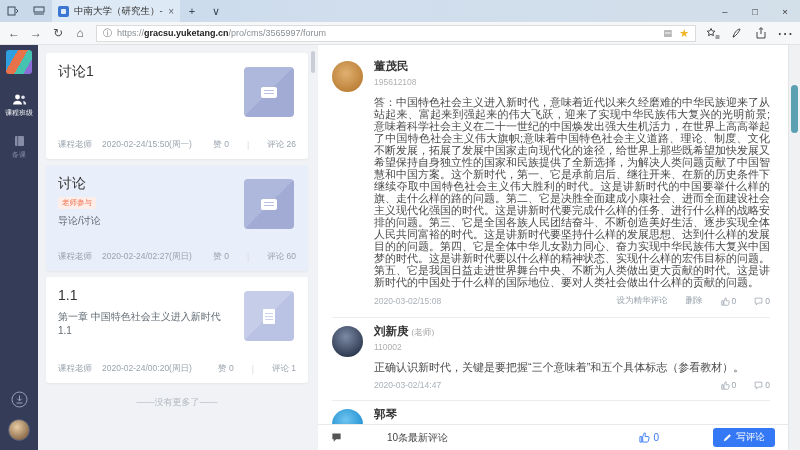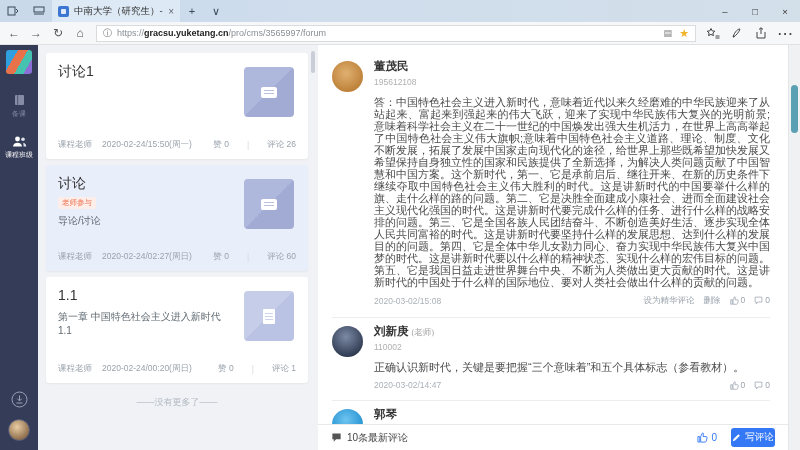--- a/index.html
+++ b/index.html
@@ -68,29 +68,29 @@
   .list-scroll{position:absolute;right:3px;top:6px;width:4px;height:22px;border-radius:2px;background:#c9ced6;}
 
   .thread-pane{flex:1;background:#fff;position:relative;overflow:hidden;padding:8px 18px 0 14px;min-width:0;}
   .comment{position:relative;padding-left:42px;padding-top:6px;}
   .cmt-avatar{position:absolute;left:0;top:8px;width:31px;height:31px;border-radius:50%;}
   .cmt-name{font-size:11.5px;font-weight:bold;color:#333;}
   .cmt-role{font-size:8.5px;color:#a5a5a5;font-weight:normal;margin-left:3px;font-family:Liberation Serif, serif;}
   .cmt-id{font-size:8.5px;color:#b0b0b0;margin-top:3px;}
   .cmt-body{font-size:11px;color:#4a4a4a;line-height:12px;margin-top:9px;text-align:justify;}
   .cmt-foot{display:flex;align-items:center;margin-top:7px;padding-bottom:10px;font-size:8.5px;color:#aab1b8;}
-  .cmt-actions{margin-left:auto;display:flex;align-items:flex-start;gap:9px;}
+  .cmt-actions{margin-left:auto;display:flex;align-items:center;gap:18px;}
   .cmt-actions .lnk{color:#9aa3ad;}
   .mini{display:inline-flex;align-items:center;gap:2px;color:#9aa3ad;}
   .divider{border-top:1px solid #ededed;margin:0 0 0 0;}
 
-  .bottom-bar{position:absolute;left:0;right:0;bottom:0;height:26px;background:#fff;border-top:1px solid #e9e9e9;display:flex;align-items:center;padding:12px 13px;z-index:5;}
+  .bottom-bar{position:absolute;left:0;right:0;bottom:0;height:26px;background:#fff;border-top:1px solid #e9e9e9;display:flex;align-items:center;padding:12px 13px;z-index:5;gap:40px;}
   .bb-label{font-size:10px;color:#444;margin-left:5px;}
   .bb-like{margin-left:auto;display:flex;align-items:center;gap:3px;color:#3478f6;font-size:10px;margin-right:14px;}
-  .write-btn{width:44px;height:19px;background:#3478f6;color:#fff;font-size:9.5px;border-radius:3px;display:flex;align-items:center;justify-content:center;gap:4px;}
+  .write-btn{width:62px;height:19px;background:#3478f6;color:#fff;font-size:9.5px;border-radius:3px;display:flex;align-items:center;justify-content:center;gap:4px;}
 
   .page-scroll{width:12px;background:#f0f1f3;border-left:1px solid #e4e5e7;position:relative;flex:none;}
   .page-thumb{position:absolute;left:2px;right:2px;top:40px;height:48px;border-radius:4px;background:#5aa0b2;}
   svg{display:block;}
 </style>
 </head>
 <body>
 
 <div class="screen">
 
@@ -152,35 +152,35 @@
           <path d="M6 7V1M4 2.5L6 .7l2 1.8" fill="none" stroke="#444"></path>
         </svg>
     </span>
     <span class="tool-ic">⋯</span>
   </div>
 
   <div class="app">
 
     <aside class="rail">
       <div class="logo"></div>
-      <div class="rail-item dim">
-        <svg class="ric" width="13" height="12" viewBox="0 0 13 12">
-            <rect x="2" y="1" width="9" height="10" rx="1" fill="#868ca6"></rect>
-            <rect x="4" y="1" width="1.2" height="10" fill="#5a6078"></rect>
-          </svg>
-        <span class="rlbl">备课</span>
-      </div>
       <div class="rail-item active">
         <svg class="ric" width="15" height="11" viewBox="0 0 15 11">
             <circle cx="5.5" cy="3" r="2.4" fill="#fff"></circle>
             <path d="M1 10.5c0-2.5 2-3.8 4.5-3.8S10 8 10 10.5z" fill="#fff"></path>
             <circle cx="11" cy="3.2" r="1.8" fill="#dfe2ee"></circle>
             <path d="M11.3 6.8c1.7.3 2.9 1.5 2.9 3.7h-2.6" fill="#dfe2ee"></path>
           </svg>
         <span class="rlbl">课程班级</span>
+      </div>
+      <div class="rail-item dim">
+        <svg class="ric" width="13" height="12" viewBox="0 0 13 12">
+            <rect x="2" y="1" width="9" height="10" rx="1" fill="#868ca6"></rect>
+            <rect x="4" y="1" width="1.2" height="10" fill="#5a6078"></rect>
+          </svg>
+        <span class="rlbl">备课</span>
       </div>
       <div class="rail-bottom">
         <svg width="17" height="17" viewBox="0 0 17 17">
             <circle cx="8.5" cy="8.5" r="7.5" fill="none" stroke="#9aa0b8"></circle>
             <path d="M8.5 4.5v5M6.3 7.7l2.2 2.2 2.2-2.2M5.5 12h6" fill="none" stroke="#9aa0b8"></path>
           </svg>
         <div class="rail-avatar"></div>
       </div>
     </aside>
 

